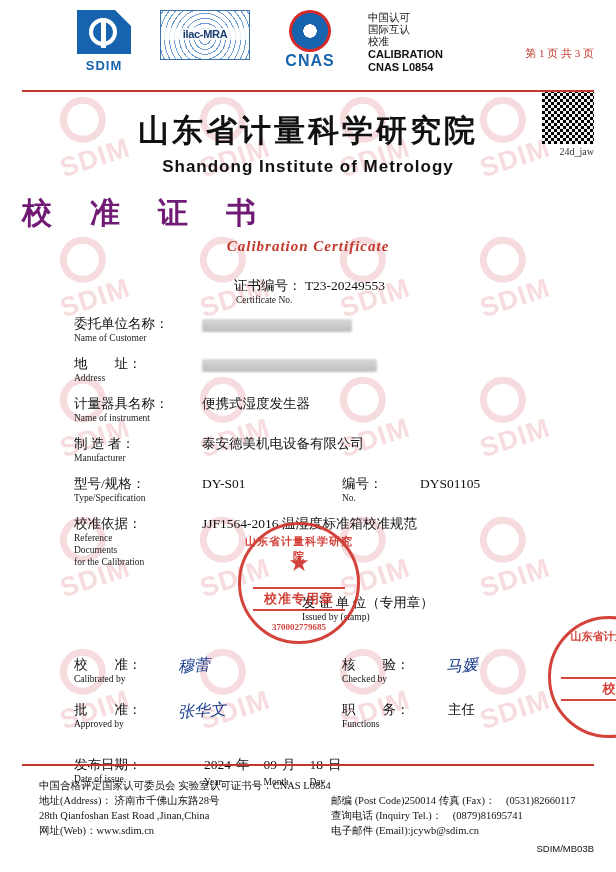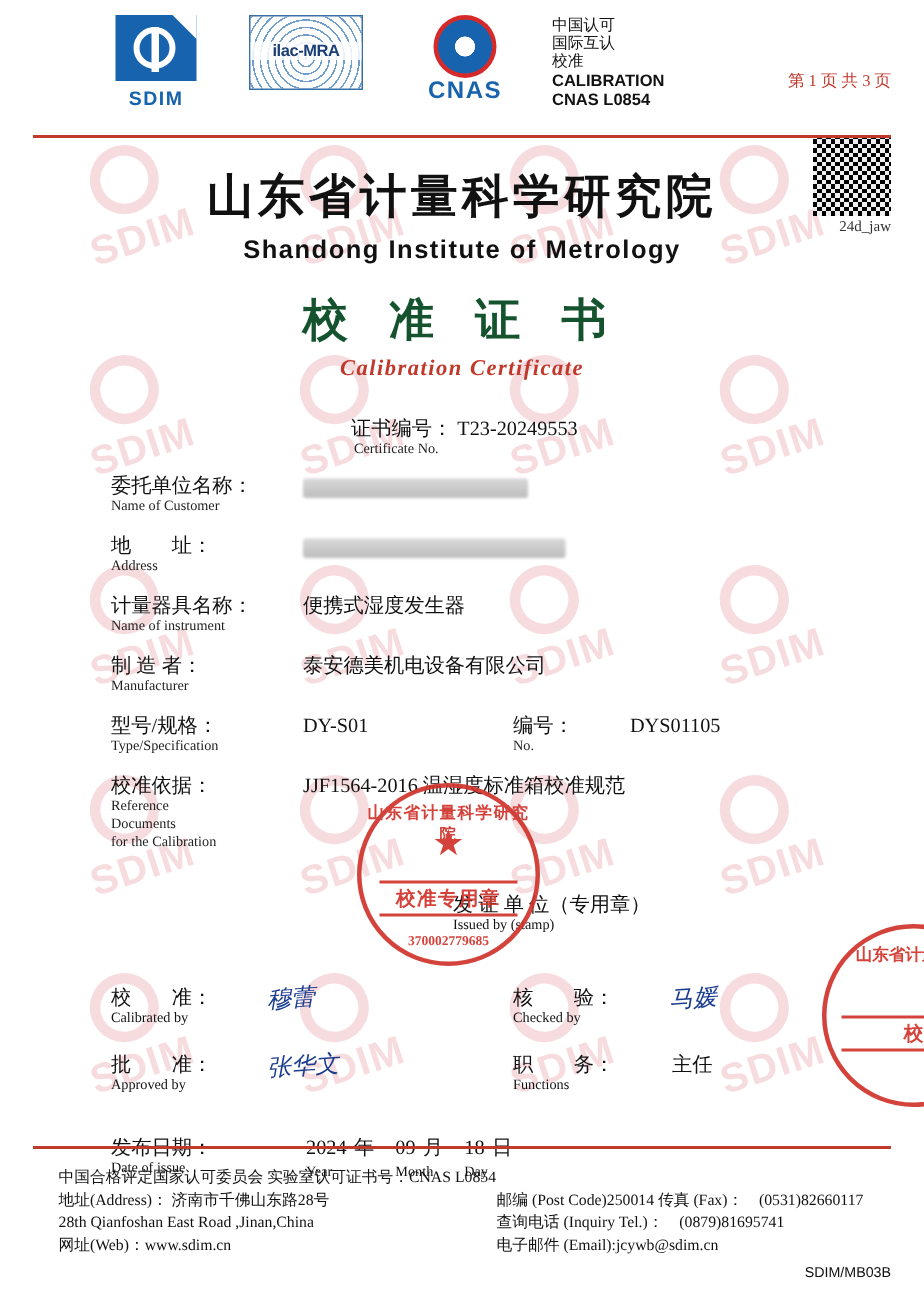--- a/index.html
+++ b/index.html
@@ -107,21 +107,21 @@
     color: #1763ad;
     letter-spacing: 1px;
     margin-top: 2px;
   }
   .logo-ilac {
     width: 88px;
     margin-left: 20px;
     text-align: center;
   }
   .ilac-circle {
-    width: 76px;
+    width: 90px;
     height: 50px;
     margin: 0 auto;
     border: 1px solid #3b6fa8;
     box-sizing: border-box;
     background:
       repeating-radial-gradient(circle at 50% 58%, #6f9fd0 0 1px, transparent 1px 5px);
     position: relative;
   }
   .ilac-circle .ilac-label {
     position: absolute;
@@ -189,27 +189,27 @@
   }
   .title-en {
     text-align: center;
     font-family: "Liberation Sans", sans-serif;
     font-weight: bold;
     font-size: 17px;
     letter-spacing: 1px;
     margin-top: 5px;
   }
   .cert-zh {
-    text-align: center;
+    text-align: left;
     font-size: 30px;
     font-weight: bold;
     letter-spacing: 10px;
-    color: #14532d;
+    color: #701a75;
     margin-top: 16px;
-    font-family: Liberation Serif, serif;
+    font-family: Liberation Mono, monospace;
   }
   .cert-en {
     text-align: center;
     font-family: "Liberation Serif", serif;
     font-weight: bold;
     font-style: italic;
     font-size: 15px;
     color: #c0392b;
     letter-spacing: 1px;
     margin-top: 4px;

